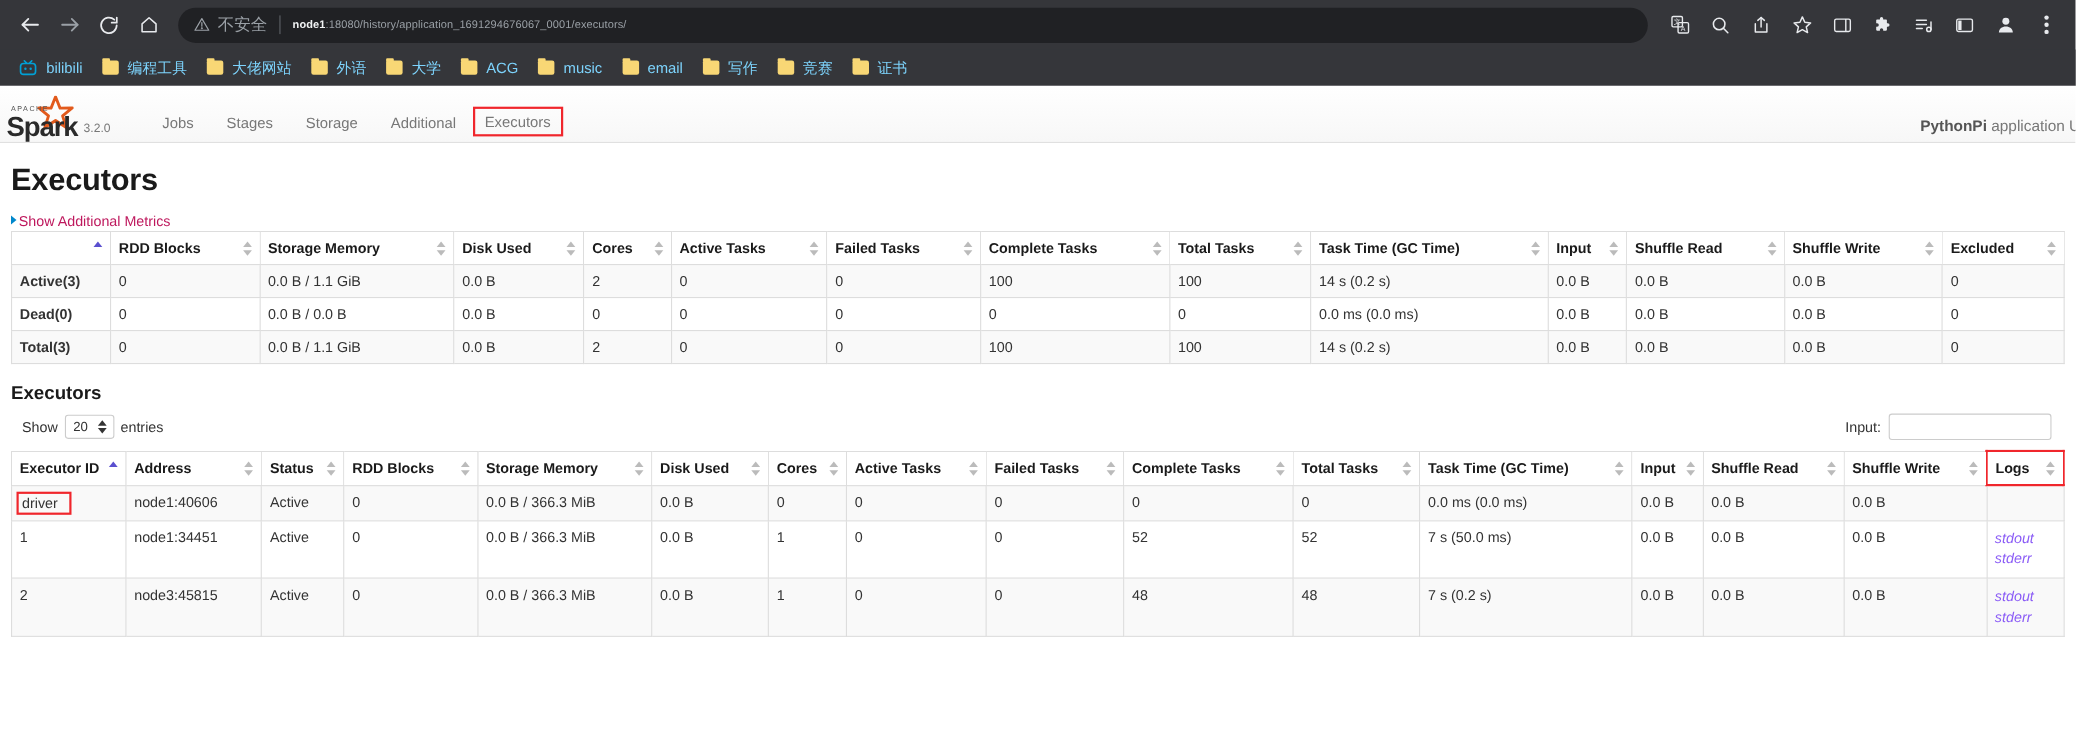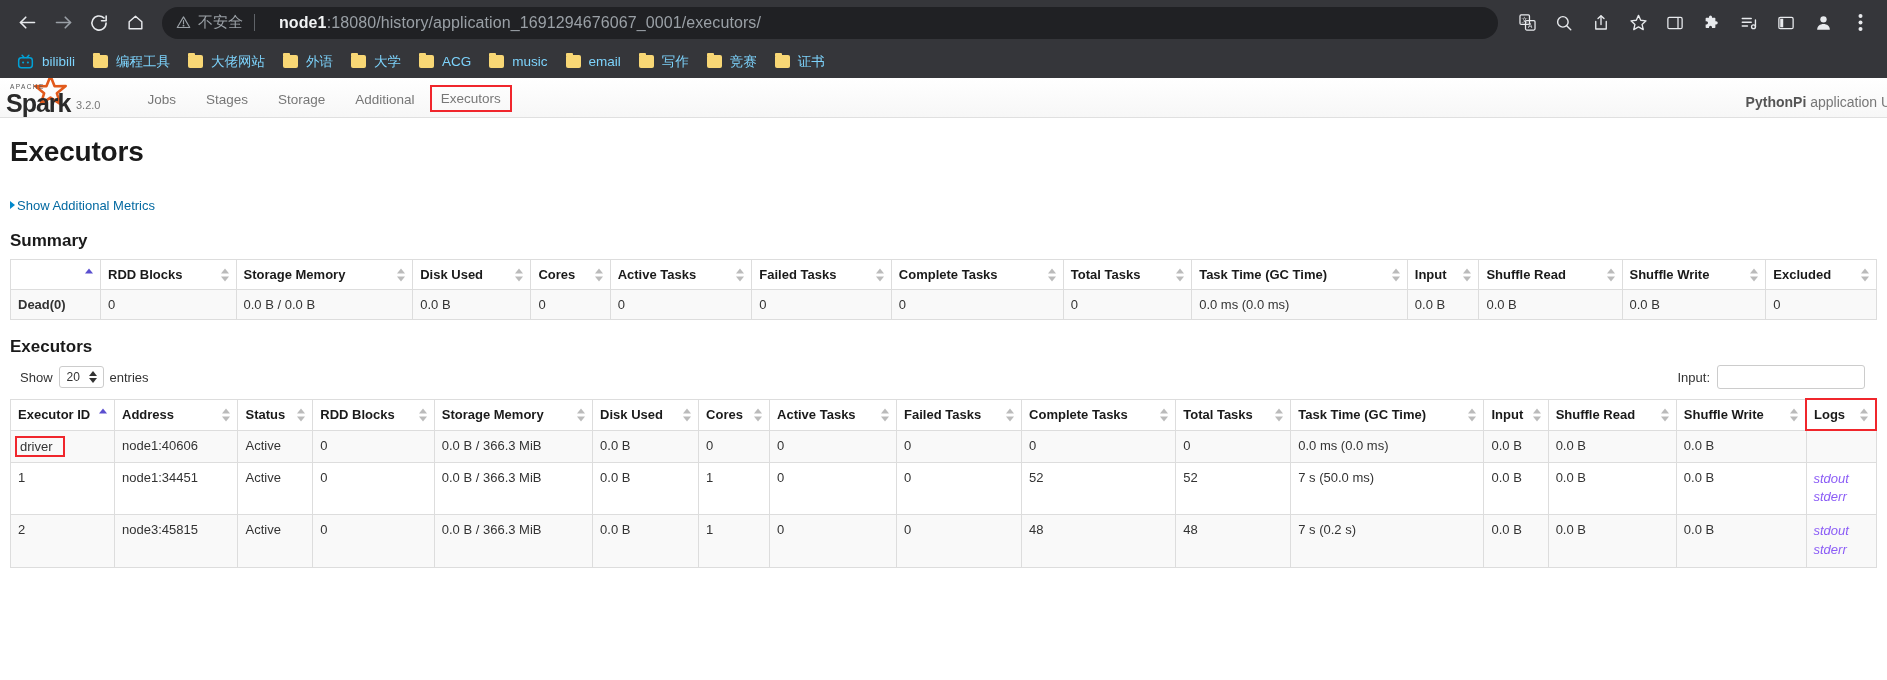--- a/index.html
+++ b/index.html
@@ -50,26 +50,25 @@
     white-space: nowrap;
     flex: none;
   }
   .omni-sep {
     width: 1px; height: 17px;
     background: #5f6368;
     margin: 0 11px;
     flex: none;
   }
   .omni-url {
-    font-size: 16px;
+    font-size: 10px;
     color: #9aa0a6;
     white-space: nowrap;
     overflow: hidden;
     letter-spacing: 0.1px;
-    margin-left: 13px;
   }
   .omni-url .host { color: #f1f3f4; font-weight: bold; }
 
   .toolbar-right { display: flex; align-items: center; gap: 3px; flex: none; }
   .tb-icon {
     width: 34px; height: 34px;
     display: flex; align-items: center; justify-content: center;
     color: #e8eaed;
     border-radius: 50%;
   }
@@ -112,21 +111,21 @@
   }
   .bili-icon {
     width: 17px; height: 15px; flex:none;
     display:flex;align-items:center;justify-content:center;
   }
 
   
   .page { background: #fff; height: 588px; overflow: hidden; position: relative; }
 
   .navbar {
-    height: 40px;
+    height: 52px;
     border-bottom: 1px solid #e0e0e0;
     background: linear-gradient(to bottom, #ffffff, #f7f7f7);
     display: flex;
     align-items: flex-end;
     position: relative;
   }
   .brand {
     display: flex;
     align-items: flex-end;
     padding-left: 4px;
@@ -171,22 +170,22 @@
 
   h1.page-title {
     font-size: 28px;
     font-weight: bold;
     color: #1a1a1a;
     margin: 18px 0 0 0;
     letter-spacing: -0.2px;
   }
   .show-metrics {
     font-size: 13px;
-    color: #0369a1;
-    margin-top: 30px;
+    color: #be185d;
+    margin-top: 13px;
     display: inline-block;
   }
   .caret-right {
     display:inline-block;
     width:0;height:0;
     border-left: 5px solid #0088cc;
     border-top: 4px solid transparent;
     border-bottom: 4px solid transparent;
     margin-right: 2px;
     vertical-align: 1px;
@@ -488,21 +487,20 @@
     <div class="app-title">
       <b>PythonPi</b><span> application UI</span>
     </div>
   </div>
 
   <div class="content">
     <h1 class="page-title">Executors</h1>
 
     <a class="show-metrics"><span class="caret-right"></span><span>Show Additional Metrics</span></a>
 
-    <h4 class="sec-title">Summary</h4>
 
     <table class="sp">
       <thead>
         <tr>
           <th style="width:90px"><span></span><span class="sort-ind asc">
                 <span class="up"></span>
               </span></th>
           <th><span>RDD Blocks</span><span class="sort-ind">
                 <span class="up"></span>
                 <span class="dn"></span>
@@ -552,30 +550,62 @@
                 <span class="dn"></span>
               </span></th>
           <th><span>Excluded</span><span class="sort-ind">
                 <span class="up"></span>
                 <span class="dn"></span>
               </span></th>
         </tr>
       </thead>
       <tbody>
         <tr>
+          <td class="rowlabel">Active(3)</td>
+          <td>0</td>
+          <td>0.0 B / 1.1 GiB</td>
+          <td>0.0 B</td>
+          <td>2</td>
+          <td>0</td>
+          <td>0</td>
+          <td>100</td>
+          <td>100</td>
+          <td>14 s (0.2 s)</td>
+          <td>0.0 B</td>
+          <td>0.0 B</td>
+          <td>0.0 B</td>
+          <td>0</td>
+        </tr>
+        <tr>
           <td class="rowlabel">Dead(0)</td>
           <td>0</td>
           <td>0.0 B / 0.0 B</td>
           <td>0.0 B</td>
           <td>0</td>
           <td>0</td>
           <td>0</td>
           <td>0</td>
           <td>0</td>
           <td>0.0 ms (0.0 ms)</td>
+          <td>0.0 B</td>
+          <td>0.0 B</td>
+          <td>0.0 B</td>
+          <td>0</td>
+        </tr>
+        <tr>
+          <td class="rowlabel">Total(3)</td>
+          <td>0</td>
+          <td>0.0 B / 1.1 GiB</td>
+          <td>0.0 B</td>
+          <td>2</td>
+          <td>0</td>
+          <td>0</td>
+          <td>100</td>
+          <td>100</td>
+          <td>14 s (0.2 s)</td>
           <td>0.0 B</td>
           <td>0.0 B</td>
           <td>0.0 B</td>
           <td>0</td>
         </tr>
       </tbody>
     </table>
 
     <h4 class="sec-title">Executors</h4>
 

